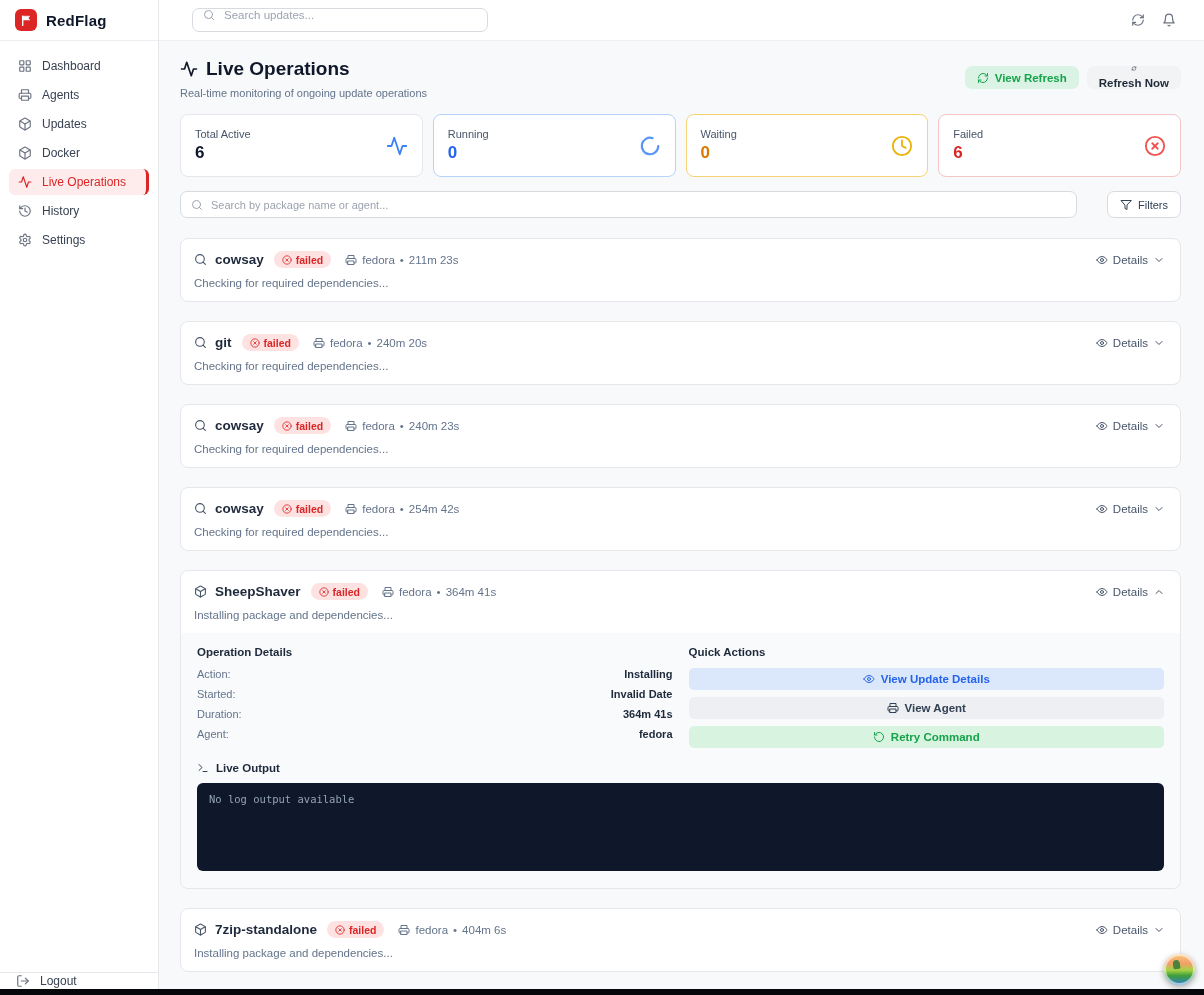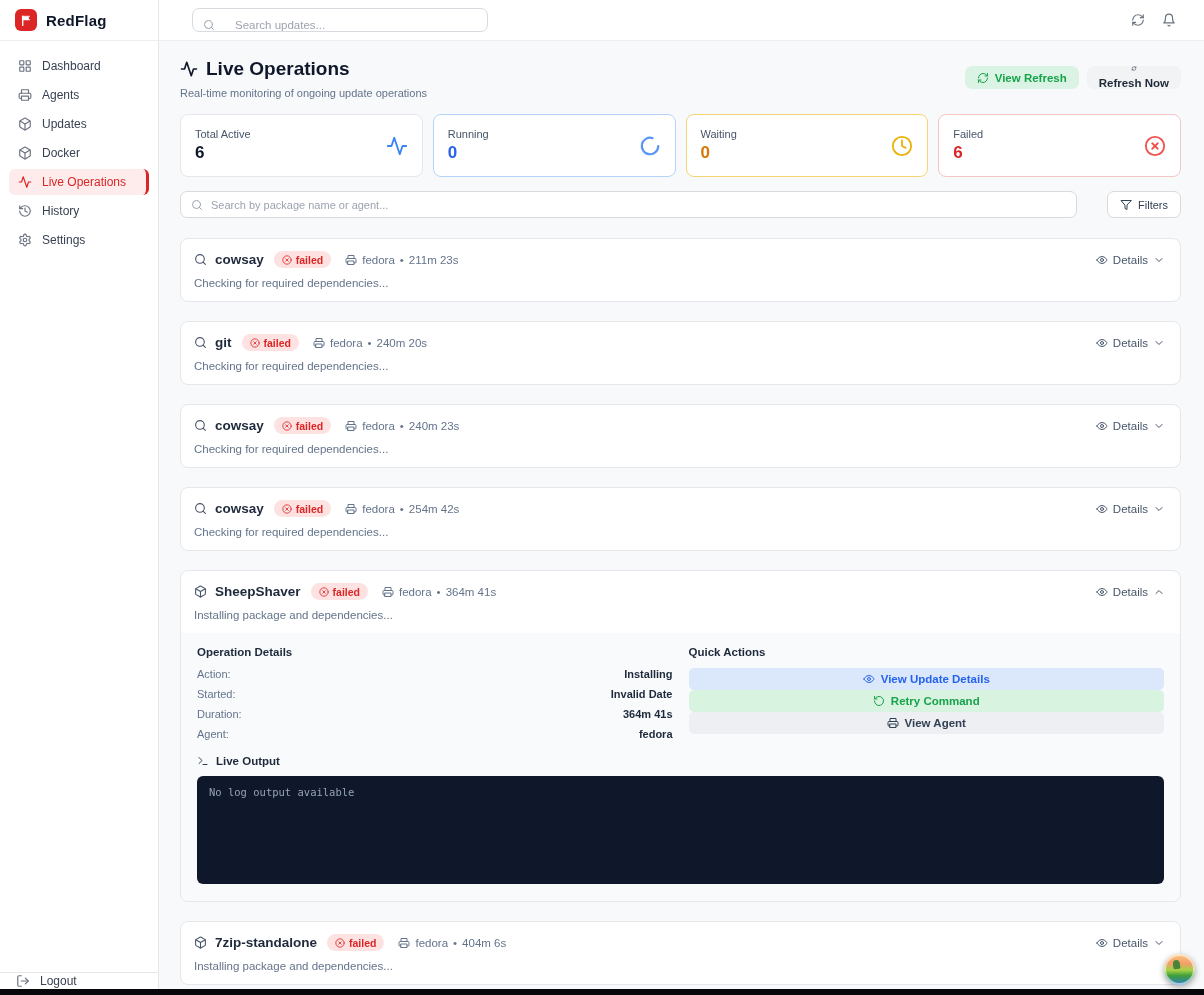--- a/index.html
+++ b/index.html
@@ -21,21 +21,21 @@
   .nav-item .i { width:14px; height:14px; color:#6b7280; }
   .nav-item.active { background:#fdeceb; color:#dc2626; border-right:3px solid #dc2626; }
   .nav-item.active .i { color:#dc2626; }
   .side-spacer { flex:1; }
   .logout-row { border-top:1px solid #e5e7eb; display:flex; align-items:center; gap:10px; padding:1px 16px; font-size:12px; color:#374151; cursor:pointer; }
   .logout-row .i { width:14px; height:14px; color:#6b7280; }
 
   
   .main { flex:1; display:flex; flex-direction:column; min-width:0; }
   .topbar { height:41px; background:#ffffff; border-bottom:1px solid #eceef1; display:flex; align-items:center; padding:0 28px 0 33px; }
-  .top-search { width:296px; height:24px; border:1px solid #d7dbe0; border-radius:7px; background:#fff; display:flex; align-items:flex-end; gap:20px; padding:0 10px; }
+  .top-search { width:296px; height:24px; border:1px solid #d7dbe0; border-radius:7px; background:#fff; display:flex; align-items:flex-start; gap:9px; padding:0 10px; }
   .top-search .i { width:12px; height:12px; color:#9ca3af; flex:0 0 auto; }
   .top-search input { border:none; outline:none; flex:1; font-size:11.5px; color:#334155; font-family:"Liberation Sans",sans-serif; background:transparent; }
   .top-search input::placeholder { color:#9ca3af; }
   .top-actions { margin-left:auto; display:flex; align-items:center; gap:17px; }
   .icon-btn { background:none; border:none; cursor:pointer; color:#6b7280; padding:0; }
   .icon-btn .i { width:14px; height:14px; }
 
   .content { flex:1; padding:17px 23px 0 21px; overflow:hidden; position:relative; }
 
   .header-row { display:flex; justify-content:space-between; align-items:flex-start; }
@@ -87,28 +87,28 @@
   .details-btn { display:flex; align-items:center; gap:5px; background:none; border:none; color:#475569; font-size:11.5px; cursor:pointer; font-family:"Liberation Sans",sans-serif; }
   .details-btn .i { width:12px; height:12px; }
   .op-msg { font-size:11.5px; color:#64748b; padding:9px 15px 12px 13px; }
 
   .op-panel { background:#f8fafc; padding:13px 16px 17px; border-radius:0 0 8px 8px; }
   .panel-grid { display:grid; grid-template-columns:1fr 1fr; gap:0 16px; }
   .panel-title { font-size:11.5px; font-weight:700; color:#1e293b; margin-bottom:10px; }
   .kv-row { display:flex; justify-content:space-between; font-size:11px; margin-bottom:8px; }
   .kv-row .k { color:#64748b; }
   .kv-row .v { color:#1e293b; font-weight:600; }
-  .qa-btn { width:100%; height:22px; display:flex; align-items:center; justify-content:center; gap:6px; border:none; border-radius:5px; font-size:11.5px; font-weight:600; cursor:pointer; font-family:"Liberation Sans",sans-serif; }
+  .qa-btn { width:100%; height:22px; display:flex; align-items:center; justify-content:center; gap:6px; border:none; border-radius:5px; font-size:11.5px; font-weight:600; margin-bottom:7px; cursor:pointer; font-family:"Liberation Sans",sans-serif; }
   .qa-btn .i { width:12px; height:12px; }
   .qa-blue { background:#dbe7fb; color:#2563eb; }
   .qa-gray { background:#edeff2; color:#334155; }
   .qa-green { background:#d9f3e1; color:#16a34a; }
   .live-out-label { display:flex; align-items:center; gap:7px; margin-top:7px; font-size:11.5px; font-weight:700; color:#1e293b; }
   .live-out-label .i { width:12px; height:12px; color:#334155; }
-  .terminal { margin-top:9px; background:#0f172a; border-radius:6px; height:108px; padding:10px 12px; }
+  .terminal { margin-top:9px; background:#0f172a; border-radius:6px; height:88px; padding:10px 12px; }
   .terminal .tline { font-family:"DejaVu Sans Mono","Liberation Mono",monospace; font-size:10.5px; color:#94a3b8; }
 
   .island-btn { position:absolute; right:9px; bottom:10px; width:31px; height:31px; border-radius:50%; border:none; cursor:pointer;
     background:linear-gradient(180deg,#f9c97c 0%,#f49e6b 30%,#a5d345 52%,#3f9d3a 70%,#2f7fd1 100%);
     box-shadow:0 2px 6px rgba(0,0,0,.35), inset 0 0 0 2px rgba(255,255,255,.55); }
   .island-btn::after { content:""; position:absolute; left:9px; top:6px; width:7px; height:9px; background:#2e7d32; border-radius:50% 50% 20% 20%; transform:rotate(-8deg); opacity:.85; }
 
   .bottom-strip { position:absolute; left:0; right:0; bottom:0; height:6px; background:#05070a; }
 </style>
 </head>
@@ -573,32 +573,32 @@
                 </div>
               </div>
               <div>
                 <div class="panel-title">Quick Actions</div>
                 <button class="qa-btn qa-blue">
                   <svg class="i">
                       <use href="#i-eye"></use>
                     </svg>
                   <span>View Update Details</span>
                 </button>
+                <button class="qa-btn qa-gray">
+                  <svg class="i">
+                      <use href="#i-agent"></use>
+                    </svg>
+                  <span>View Agent</span>
+                </button>
                 <button class="qa-btn qa-green">
                   <svg class="i">
                       <use href="#i-retry"></use>
                     </svg>
                   <span>Retry Command</span>
                 </button>
-                <button class="qa-btn qa-gray">
-                  <svg class="i">
-                      <use href="#i-agent"></use>
-                    </svg>
-                  <span>View Agent</span>
-                </button>
               </div>
             </div>
             <div class="live-out-label">
               <svg class="i">
                   <use href="#i-terminal"></use>
                 </svg>
               <span>Live Output</span>
             </div>
             <div class="terminal">
               <div class="tline">No log output available</div>

